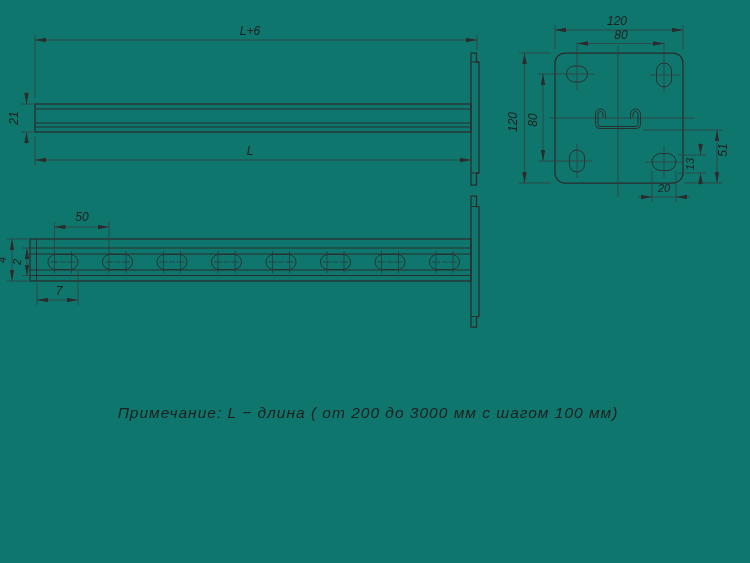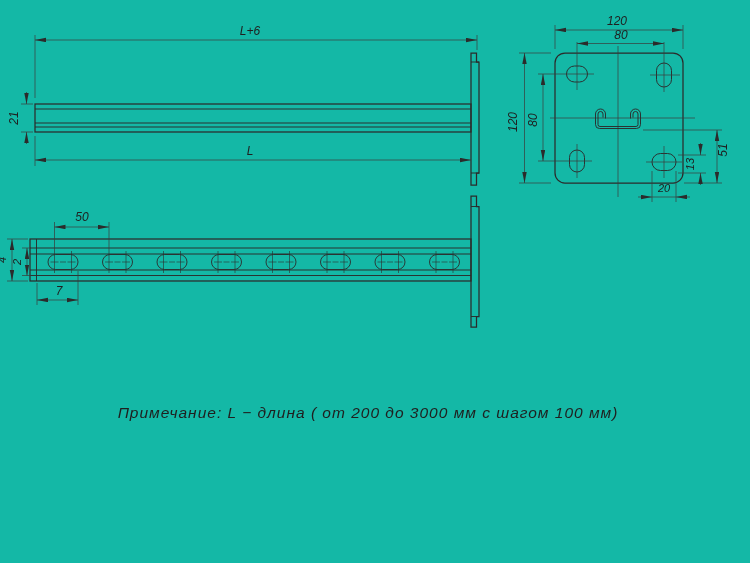--- a/index.html
+++ b/index.html
@@ -1,16 +1,16 @@
 <!DOCTYPE html>
 <html><head>
 <meta charset="utf-8">
 <style>
   html,body{margin:0;padding:0;background:#fff;}
-  .stage{position:relative;width:750px;height:563px;background:#14b8a6;overflow:hidden;
+  .stage{position:relative;width:750px;height:563px;background:#0f766e;overflow:hidden;
          font-family:"Liberation Sans",sans-serif;}
   svg{display:block}
   .ol{stroke:#2b2b2b;stroke-width:1.25;fill:none;stroke-linecap:butt;}
   .md{stroke:#2b2b2b;stroke-width:0.95;fill:none;}
   .tn{stroke:#3a3a3a;stroke-width:0.7;fill:none;}
   .dimtxt{font-family:"Liberation Sans",sans-serif;font-style:italic;font-size:12px;
           fill:#1f1f1f;text-anchor:middle;}
   .dimtxt.sm{font-size:11px;}
   .note{font-family:"Liberation Sans",sans-serif;font-style:italic;font-size:15.5px;
         letter-spacing:1px;fill:#1f1f1f;text-anchor:middle;}

